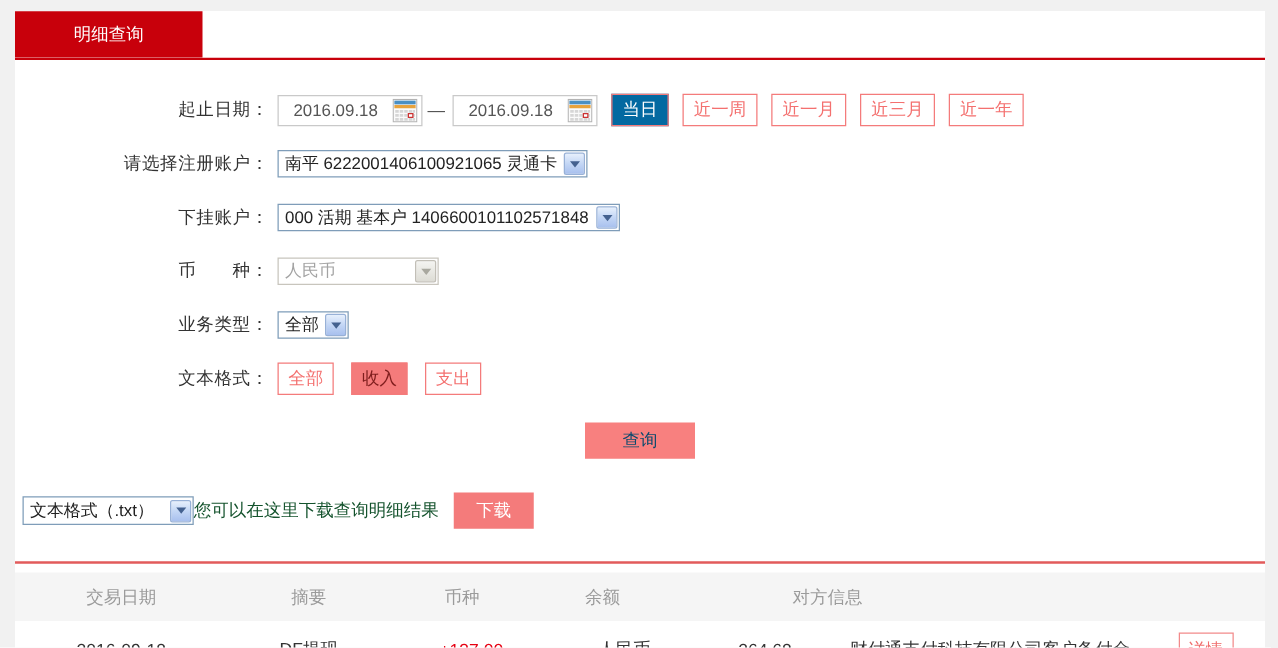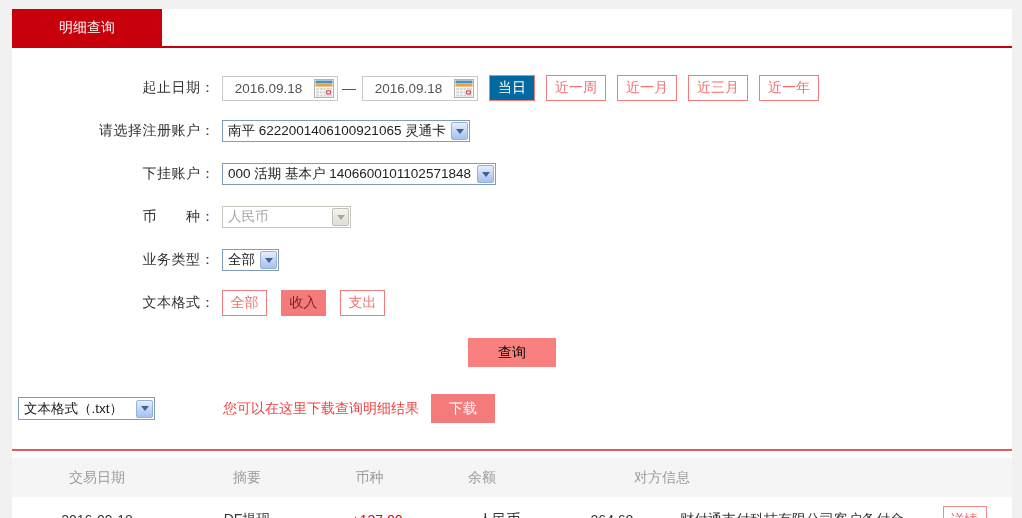--- a/index.html
+++ b/index.html
@@ -69,28 +69,28 @@
   
   .fbtn {
     width:45px; height:26px; margin-right:14px; font-size:14px;
     background:#fff; border:1px solid #f47b7b; color:#f4706f;
     display:flex; align-items:center; justify-content:center; cursor:pointer;
   }
   .fbtn.active { background:#f47b7b; color:#7f1d1d; }
   
   .query-row { display:flex; justify-content:center; margin-top:22px; }
   .query-btn {
-    width:88px; height:29px; background:#f8807f; color:#000000; border:none;
+    width:88px; height:29px; background:#f8807f; color:#0c4a6e; border:none;
     font-size:14px; display:flex; align-items:center; justify-content:center; cursor:pointer;
   }
   
   .download-row { display:flex; align-items:center; margin-top:27px; height:29px; }
   .dl-label { margin-left:185px; color:#333; }
   .download-row .w-format { margin-left:6px; }
-  .dl-hint { margin-left:68px; color:#ef4444; }
+  .dl-hint { color:#14532d; }
   .dl-btn {
     width:64px; height:29px; margin-left:12px; background:#f47b7b; color:#fff;
     border:none; font-size:14px; display:flex; align-items:center; justify-content:center; cursor:pointer;
   }
   
   .table-topline { height:2px; background:#e25b5b; margin-top:26px; }
   .thead { display:flex; align-items:center; height:39px; background:#f5f5f5; color:#9b9b9b; margin-top:7px; }
   .trow { display:flex; align-items:center; height:46px; background:#fff; color:#333; }
   .c { text-align:center; }
   .col-date { width:17%; }

